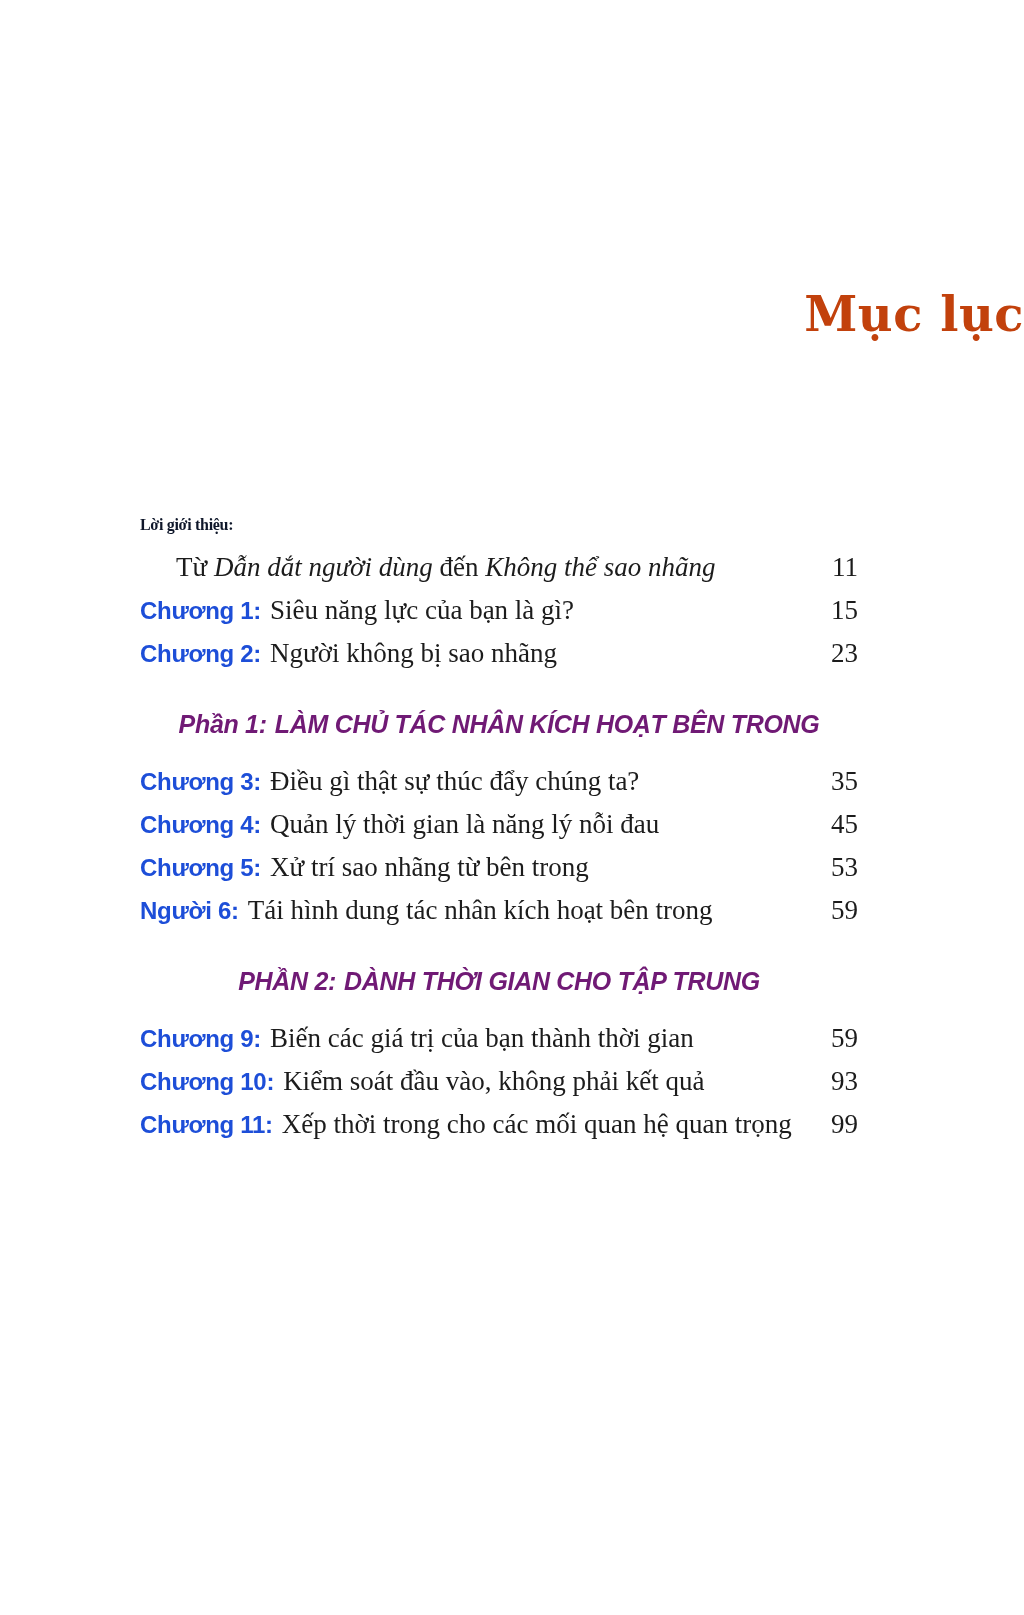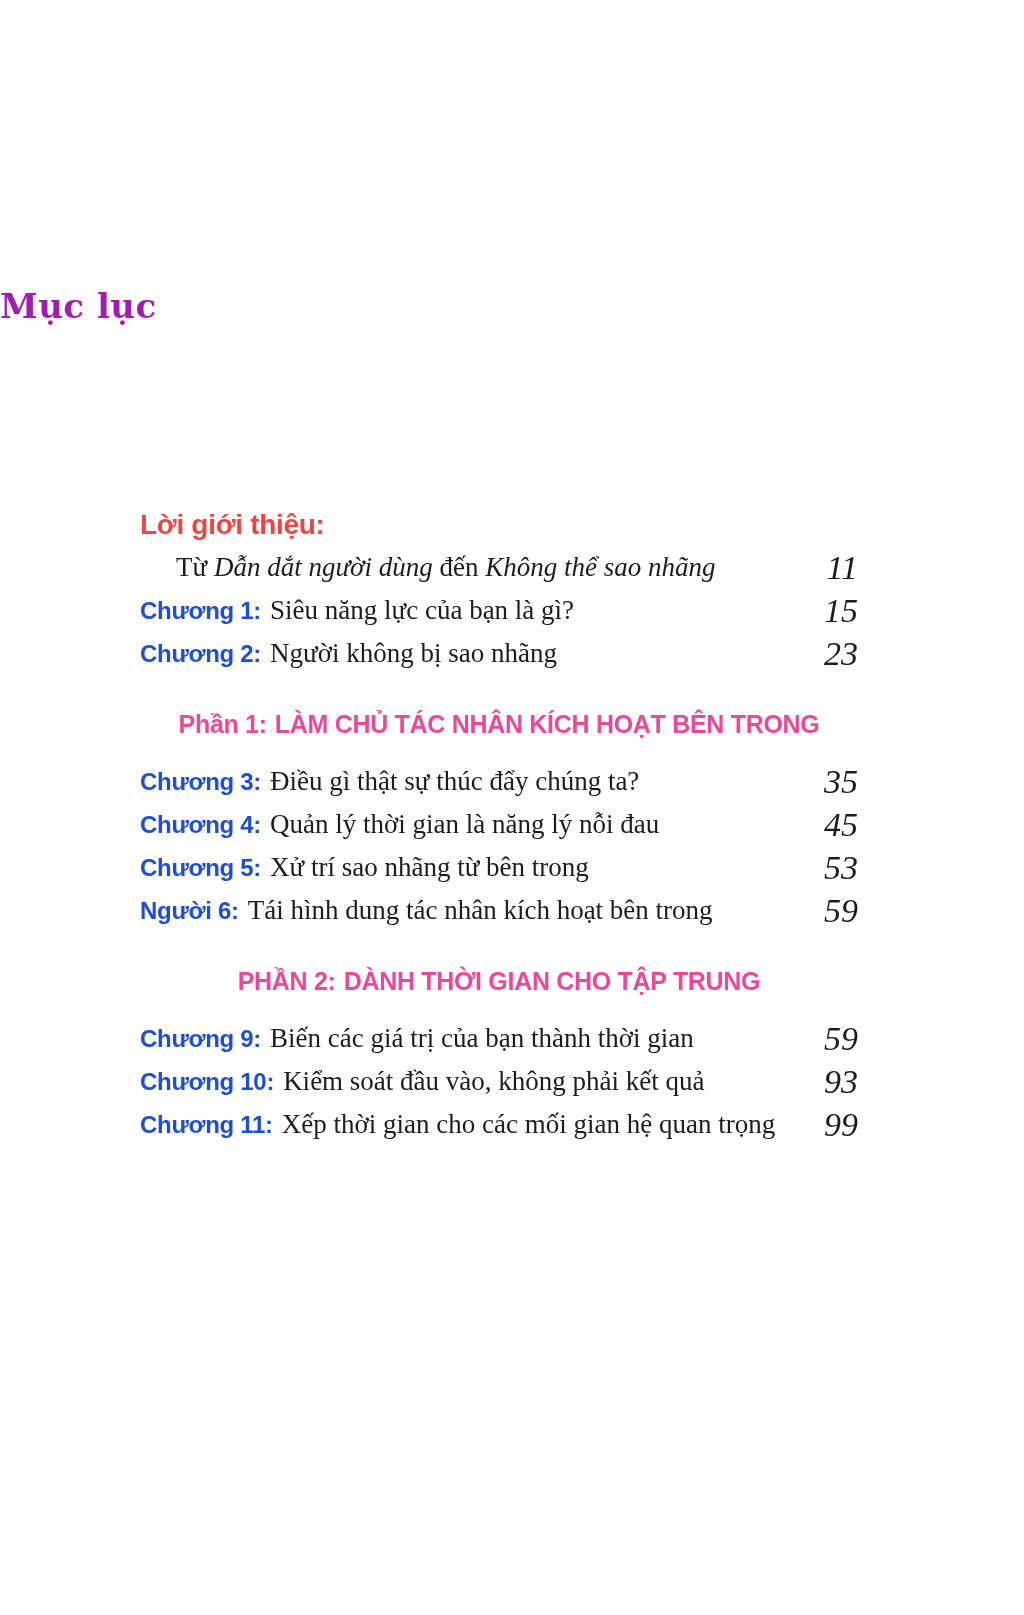--- a/index.html
+++ b/index.html
@@ -12,26 +12,26 @@
     color: #1c1c1c;
     overflow: hidden;
     font-family: "Liberation Serif", serif;
   }
   .doc-title {
     position: absolute;
     top: 286px;
     left: 0;
     width: 100%;
     margin: 0;
-    text-align: left;
+    text-align: right;
     font-family: "DejaVu Serif", serif;
     font-weight: 700;
-    font-size: 34px;
+    font-size: 48px;
     letter-spacing: 0.5px;
-    color: #a21caf;
+    color: #c2410c;
   }
   .toc {
     position: absolute;
     top: 503px;
     left: 140px;
     width: 718px;
   }
   .row {
     display: flex;
     justify-content: space-between;
@@ -39,53 +39,53 @@
   .row > * { line-height: 43px; }
   .entry-text {
     flex: 1 1 auto;
     font-family: "Liberation Serif", serif;
     font-size: 27px;
     white-space: nowrap;
   }
   .pagenum {
     flex: 0 0 auto;
     font-family: "Liberation Serif", serif;
-    font-size: 34px;
+    font-size: 27px;
     margin-left: 10px;
     text-align: right;
-    font-style: italic;
   }
   .chap-label {
     font-family: "Liberation Sans", sans-serif;
     font-weight: 700;
     font-size: 24px;
     letter-spacing: -0.3px;
     margin-right: 9px;
     color: #1d4ed8;
   }
   .label-row {
-    font-family: Liberation Sans, sans-serif;
+    font-family: Liberation Serif, serif;
     font-weight: 700;
-    font-size: 28px;
+    font-size: 16px;
     letter-spacing: -0.3px;
     line-height: 43px;
-    color: #ef4444;
+    color: #0f172a;
   }
   .intro-text { padding-left: 36px; }
   .ital { font-style: italic; }
   .section-row {
     text-align: center;
     font-family: "Liberation Sans", sans-serif;
     font-weight: 700;
     font-size: 25px;
     letter-spacing: -0.3px;
     line-height: 43px;
     margin: 28px 0 14px 0;
-    color: #ec4899;
+    color: #701a75;
     white-space: nowrap;
+    font-style: italic;
   }
   .sec-label { margin-right: 8px; }
 </style>
 </head>
 <body>
 
 <div class="page">
   <h1 class="doc-title">Mục lục</h1>
   <div class="toc">
       <div class="label-row">Lời giới thiệu:</div>
@@ -121,17 +121,17 @@
       <div class="section-row"><span class="sec-label">PHẦN 2:</span><span class="sec-title">DÀNH THỜI GIAN CHO TẬP TRUNG</span></div>
       <div class="row">
         <span class="entry-text"><span class="chap-label">Chương 9:</span><span class="chap-title">Biến các giá trị của bạn thành thời gian</span></span>
         <span class="pagenum">59</span>
       </div>
       <div class="row">
         <span class="entry-text"><span class="chap-label">Chương 10:</span><span class="chap-title">Kiểm soát đầu vào, không phải kết quả</span></span>
         <span class="pagenum">93</span>
       </div>
       <div class="row">
-        <span class="entry-text"><span class="chap-label">Chương 11:</span><span class="chap-title">Xếp thời gian cho các mối gian hệ quan trọng</span></span>
+        <span class="entry-text"><span class="chap-label">Chương 11:</span><span class="chap-title">Xếp thời trong cho các mối quan hệ quan trọng</span></span>
         <span class="pagenum">99</span>
       </div>
     </div>
 </div>
 
 </body></html>

